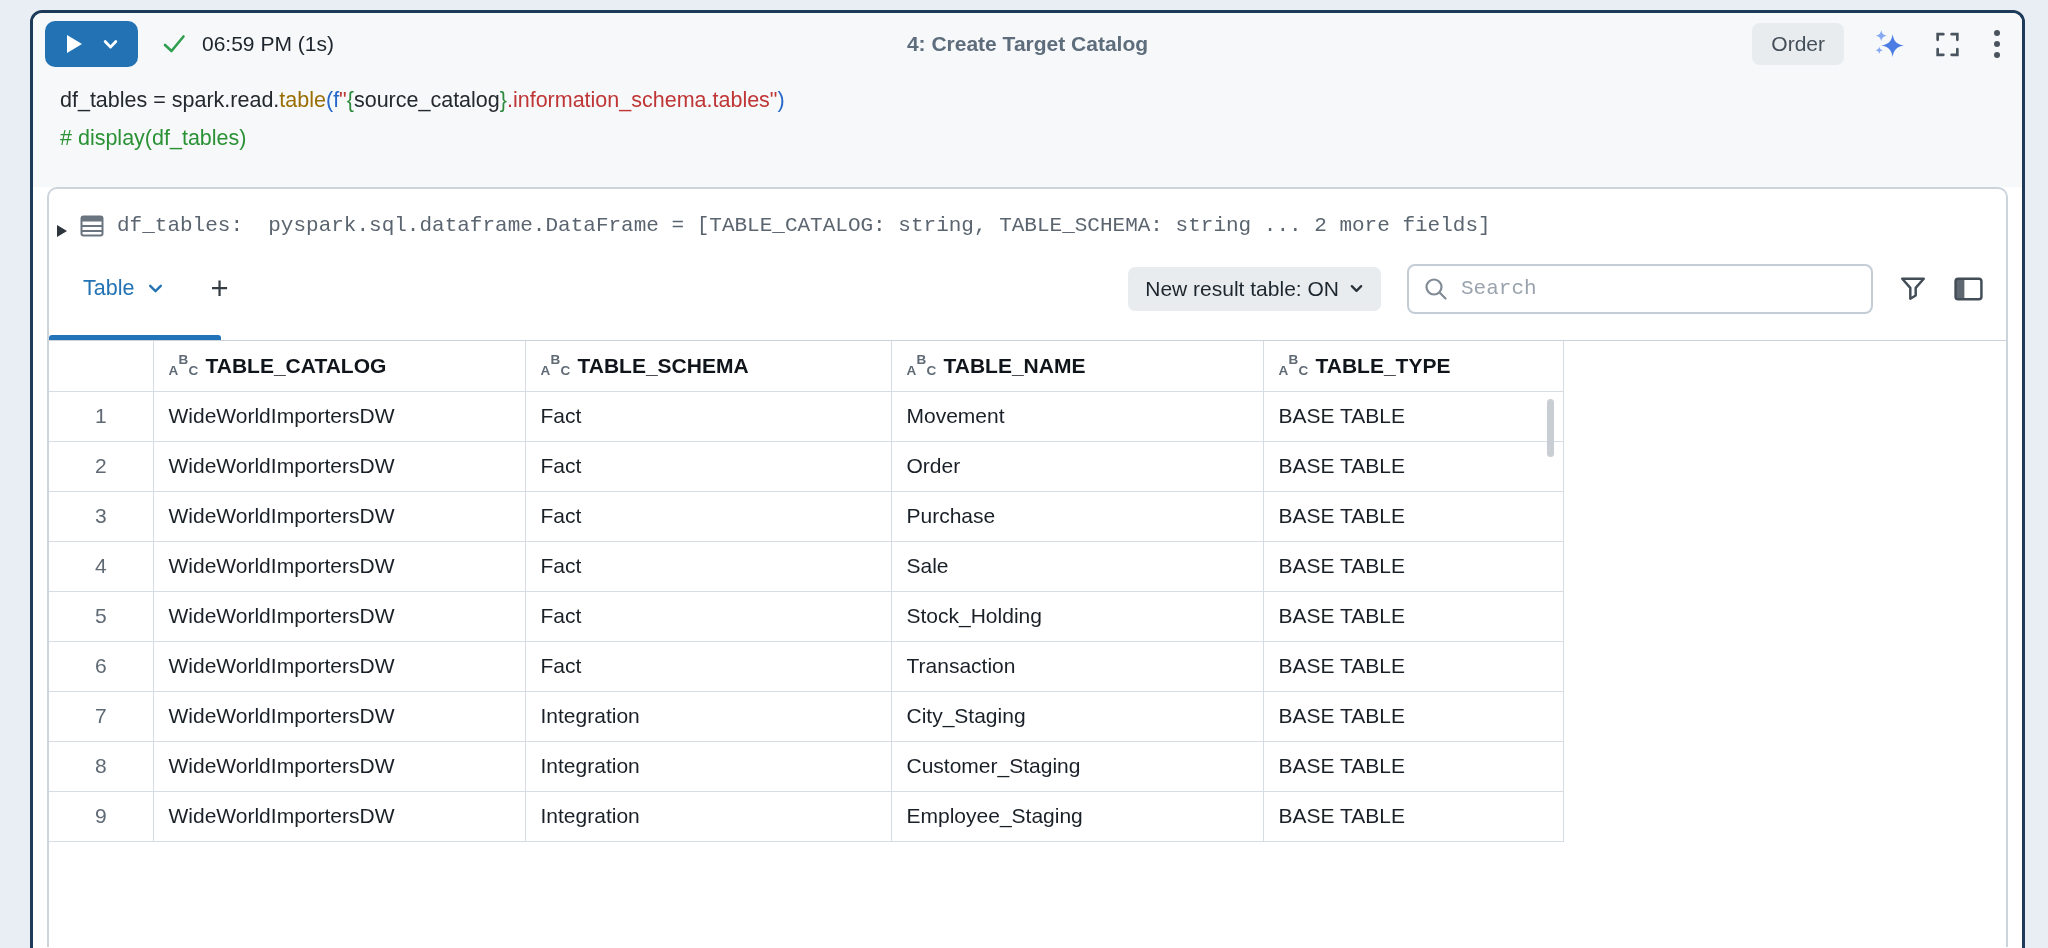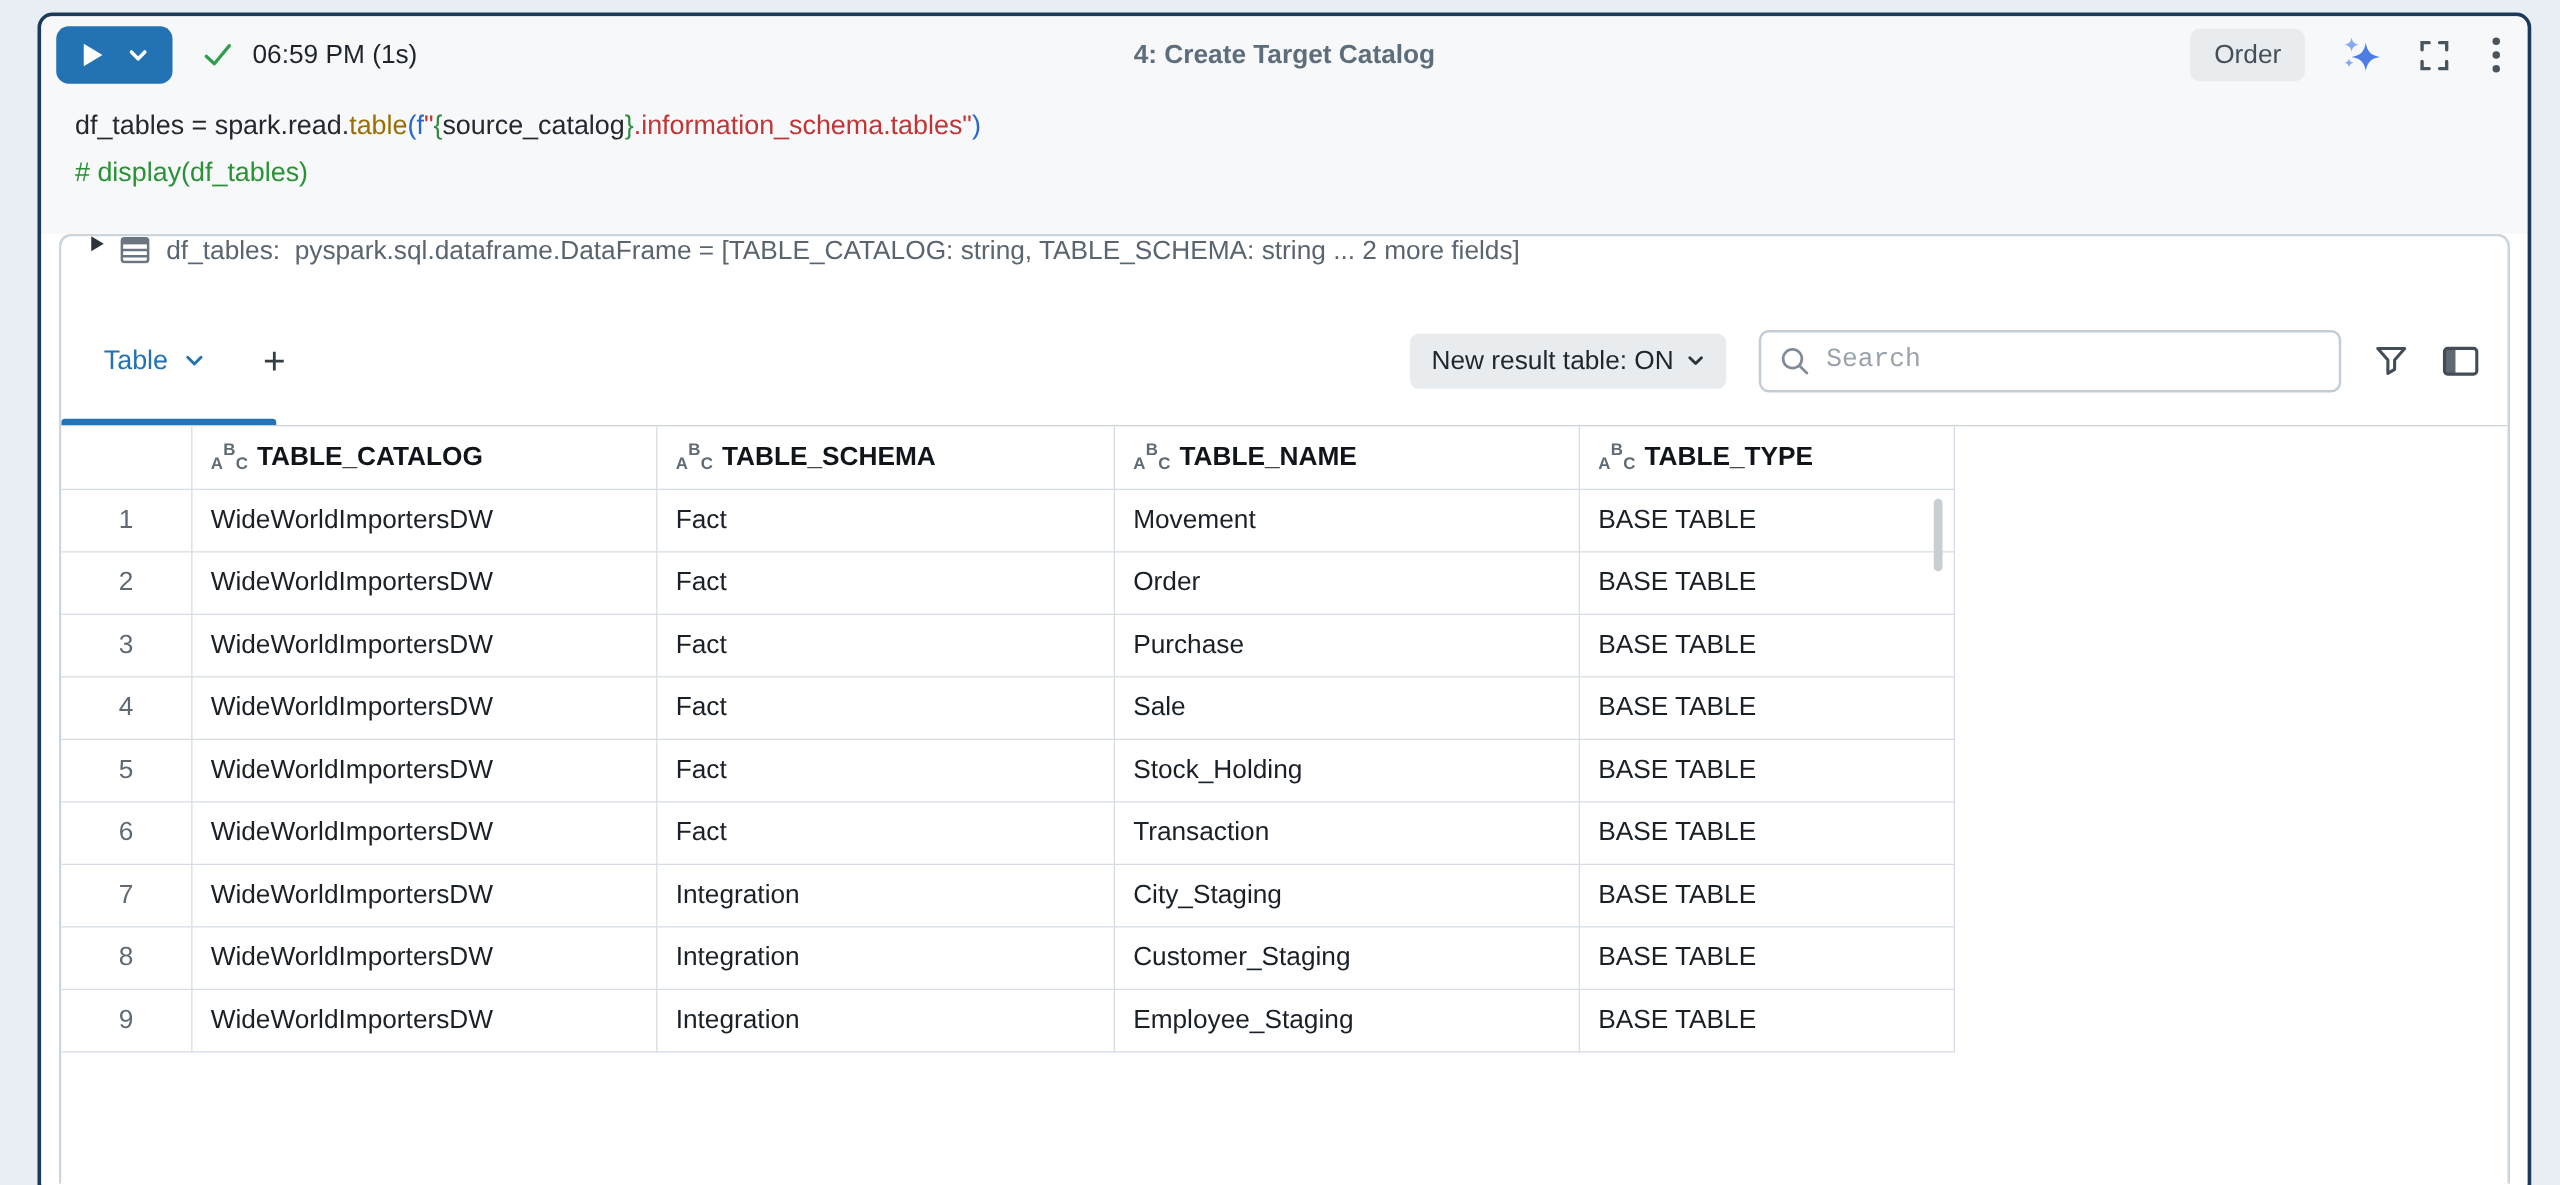--- a/index.html
+++ b/index.html
@@ -34,21 +34,21 @@
   .spark-jobs { display:flex; align-items:center; gap:14px; padding:10px 0 12px 11px; cursor:pointer; }
   .tri-right { width:0; height:0; border-left:10px solid #2d343b; border-top:6px solid transparent; border-bottom:6px solid transparent; }
   .spark-jobs span { font-size:21px; color:#454f58; }
   .upper-gap { height:20px; }
 
   
   .results-outer { background:#fff; padding:0 14px; height:760px; }
   .results-container { border:2px solid #ccd4dc; border-bottom:none; border-radius:10px 10px 0 0;
     height:100%; background:#fff; position:relative; overflow:hidden; display:flex; flex-direction:column; }
 
-  .df-summary { height:48px; display:flex; align-items:flex-start; gap:13px; padding-left:24px; flex:0 0 auto; }
+  .df-summary { height:48px; display:flex; align-items:flex-end; gap:13px; padding-left:8px; flex:0 0 auto;font-family:Liberation Mono, monospace; }
   .df-summary .txt { font-size:21px; color:#5b6570; white-space:pre; }
 
   .results-toolbar { height:104px; flex:0 0 auto; display:flex; align-items:center;
     padding:0 22px 0 34px; position:relative; border-bottom:1px solid #ccd3da; }
   .tab-active { display:flex; align-items:center; gap:13px; cursor:pointer; }
   .tab-active span { font-size:21.5px; color:#2272b4; font-weight:500; }
   .add-tab { margin-left:46px; font-size:31px; font-weight:300; color:#343c44; cursor:pointer; line-height:1; }
   .tab-underline { position:absolute; left:0; bottom:0; width:172px; height:5px; background:#2174b8; border-radius:3px 3px 0 0; }
   .rt-right { margin-left:auto; display:flex; align-items:center; gap:26px; }
   .nrt-pill { background:#e8ecef; border-radius:7px; padding:10px 17px; display:flex; align-items:center; gap:10px; cursor:pointer; }

